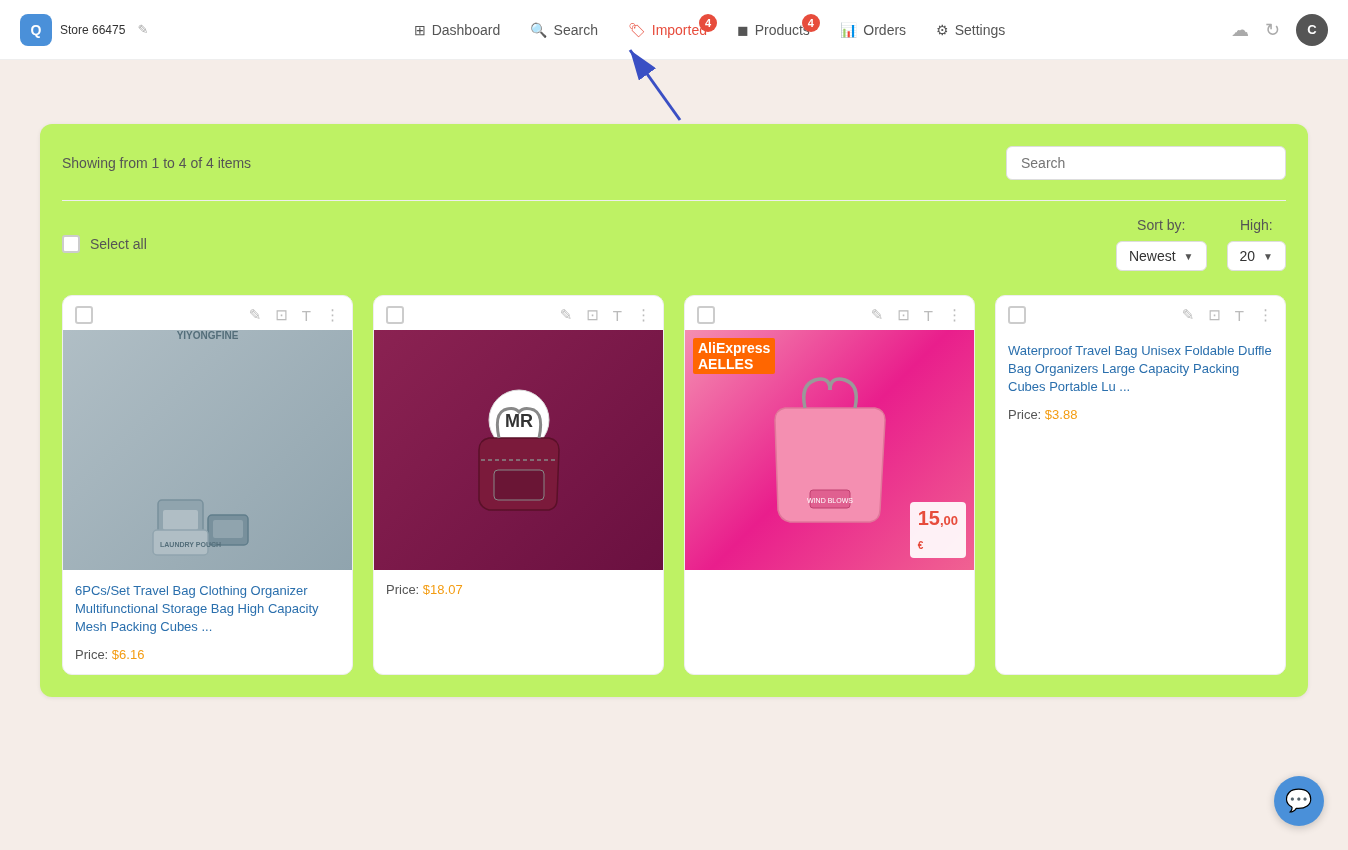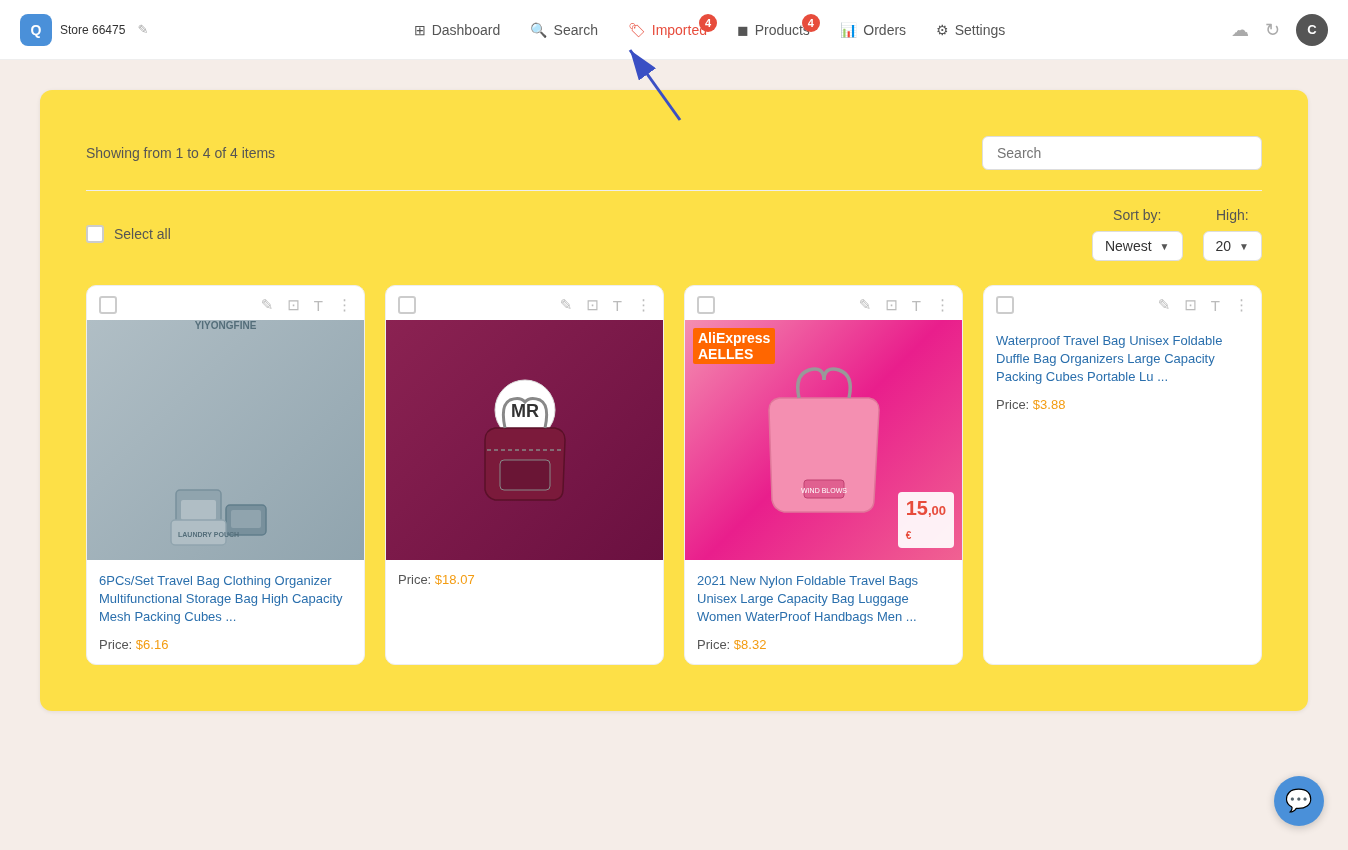--- a/index.html
+++ b/index.html
@@ -106,24 +106,25 @@
       color: white;
       font-size: 13px;
       font-weight: bold;
     }
 
     
     .main {
       padding: 30px 40px;
     }
     .content-card {
-      background: #fde047;
+      background: #bef264;
       border-radius: 12px;
-      padding: 46px;
+      padding: 22px;
       box-shadow: 0 1px 4px rgba(0,0,0,0.08);
+      margin-top: 34px;
     }
 
     
     .top-bar {
       display: flex;
       align-items: center;
       justify-content: space-between;
       margin-bottom: 20px;
     }
     .showing-text {
@@ -514,27 +515,20 @@
 
               <path d="M55 48 Q50 25 65 20 Q80 16 80 30" fill="none" stroke="#999" stroke-width="3.5"></path>
               <path d="M105 48 Q110 25 95 20 Q80 16 80 30" fill="none" stroke="#999" stroke-width="3.5"></path>
 
               <rect x="60" y="130" width="40" height="18" rx="3" fill="#e06090" stroke="#c04070" stroke-width="1"></rect>
               <text x="80" y="143" font-size="7" text-anchor="middle" fill="white" font-family="sans-serif">WIND BLOWS</text>
             </svg>
             <div style="position:absolute;bottom:12px;right:8px;background:rgba(255,255,255,0.92);color:#e74c3c;font-size:20px;font-weight:bold;padding:4px 8px;border-radius:4px;line-height:1.2;">15<span style="font-size:13px;">,00</span><br><span style="font-size:10px;color:#e74c3c;">€</span></div>
           </div>
         </div>
-        <div class="product-info">
-          <p class="product-title">2021 New Nylon Foldable Travel Bags Unisex Large Capacity Bag Luggage Women WaterProof Handbags Men ...</p>
-          <p class="product-price">
-            <span>Price:</span>
-            <span class="price-value">$8.32</span>
-          </p>
-        </div>
       </div>
 
       <div class="product-card">
         <div class="product-card-header">
           <div class="card-checkbox"></div>
           <div class="card-icons">
             <span class="card-icon">✎</span>
             <span class="card-icon">⊡</span>
             <span class="card-icon">T</span>
             <span class="card-icon">⋮</span>

